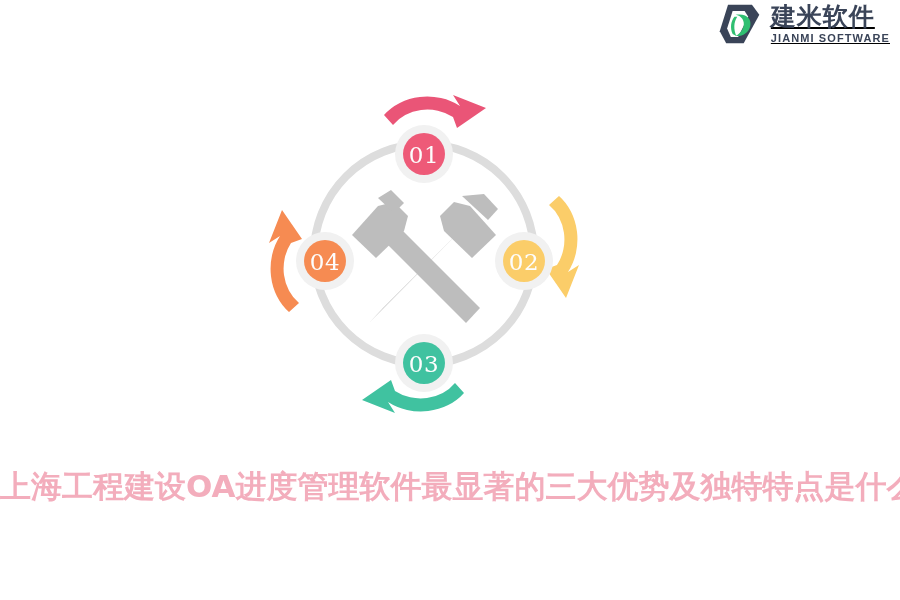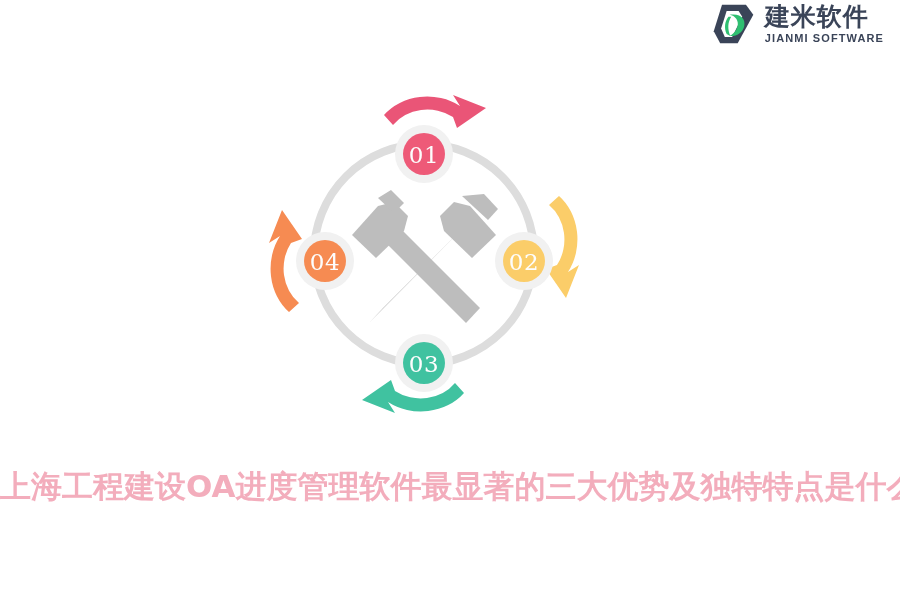--- a/index.html
+++ b/index.html
@@ -12,25 +12,26 @@
     background: #ffffff;
     font-family: "Liberation Sans", sans-serif;
     overflow: hidden;
     position: relative;
   }
 
   
   .brand {
     position: absolute;
     top: 0px;
-    right: 16px;
+    right: 10px;
     display: flex;
     align-items: center;
     gap: 8px;
     height: 48px;
+    text-decoration: underline;
   }
   .brand-mark {
     width: 46px;
     height: 46px;
     flex: 0 0 auto;
     display: block;
   }
   .brand-text {
     display: flex;
     flex-direction: column;

